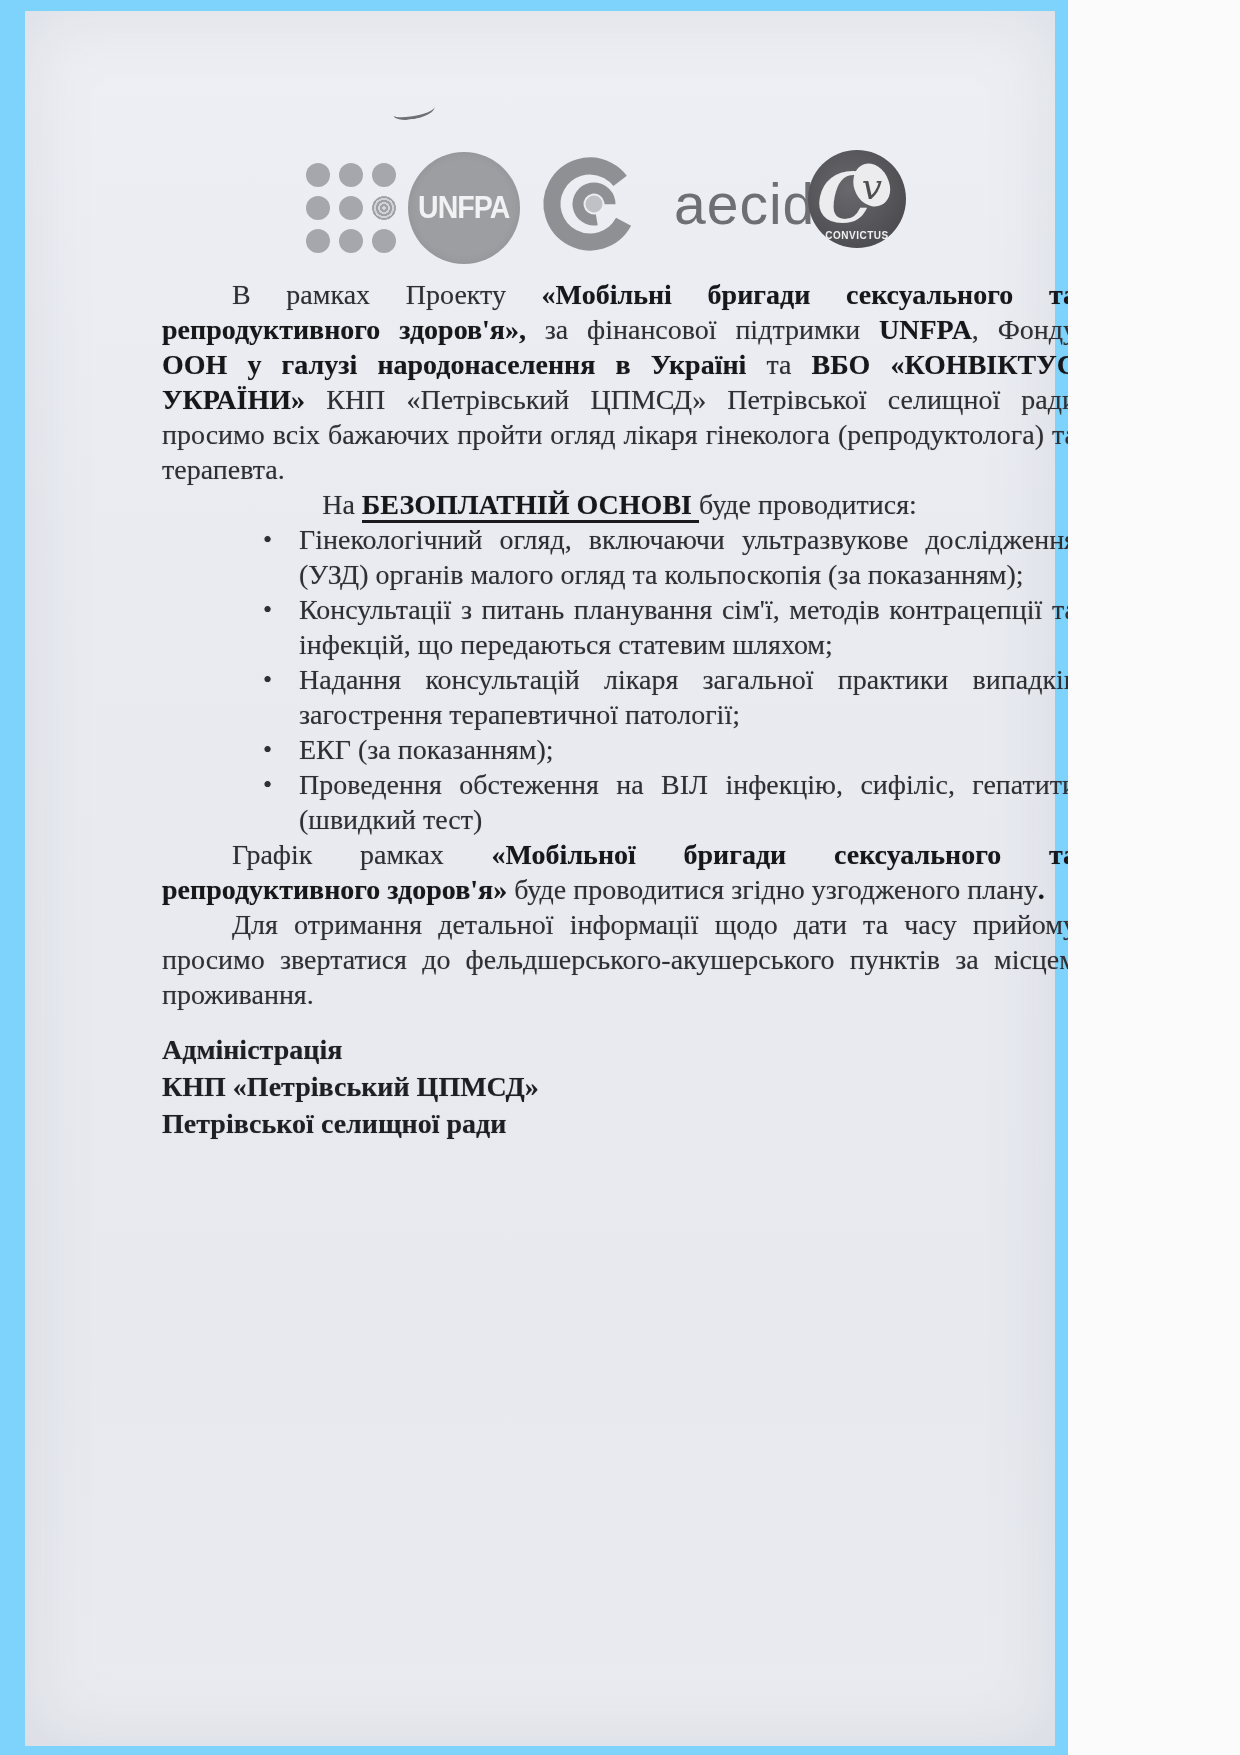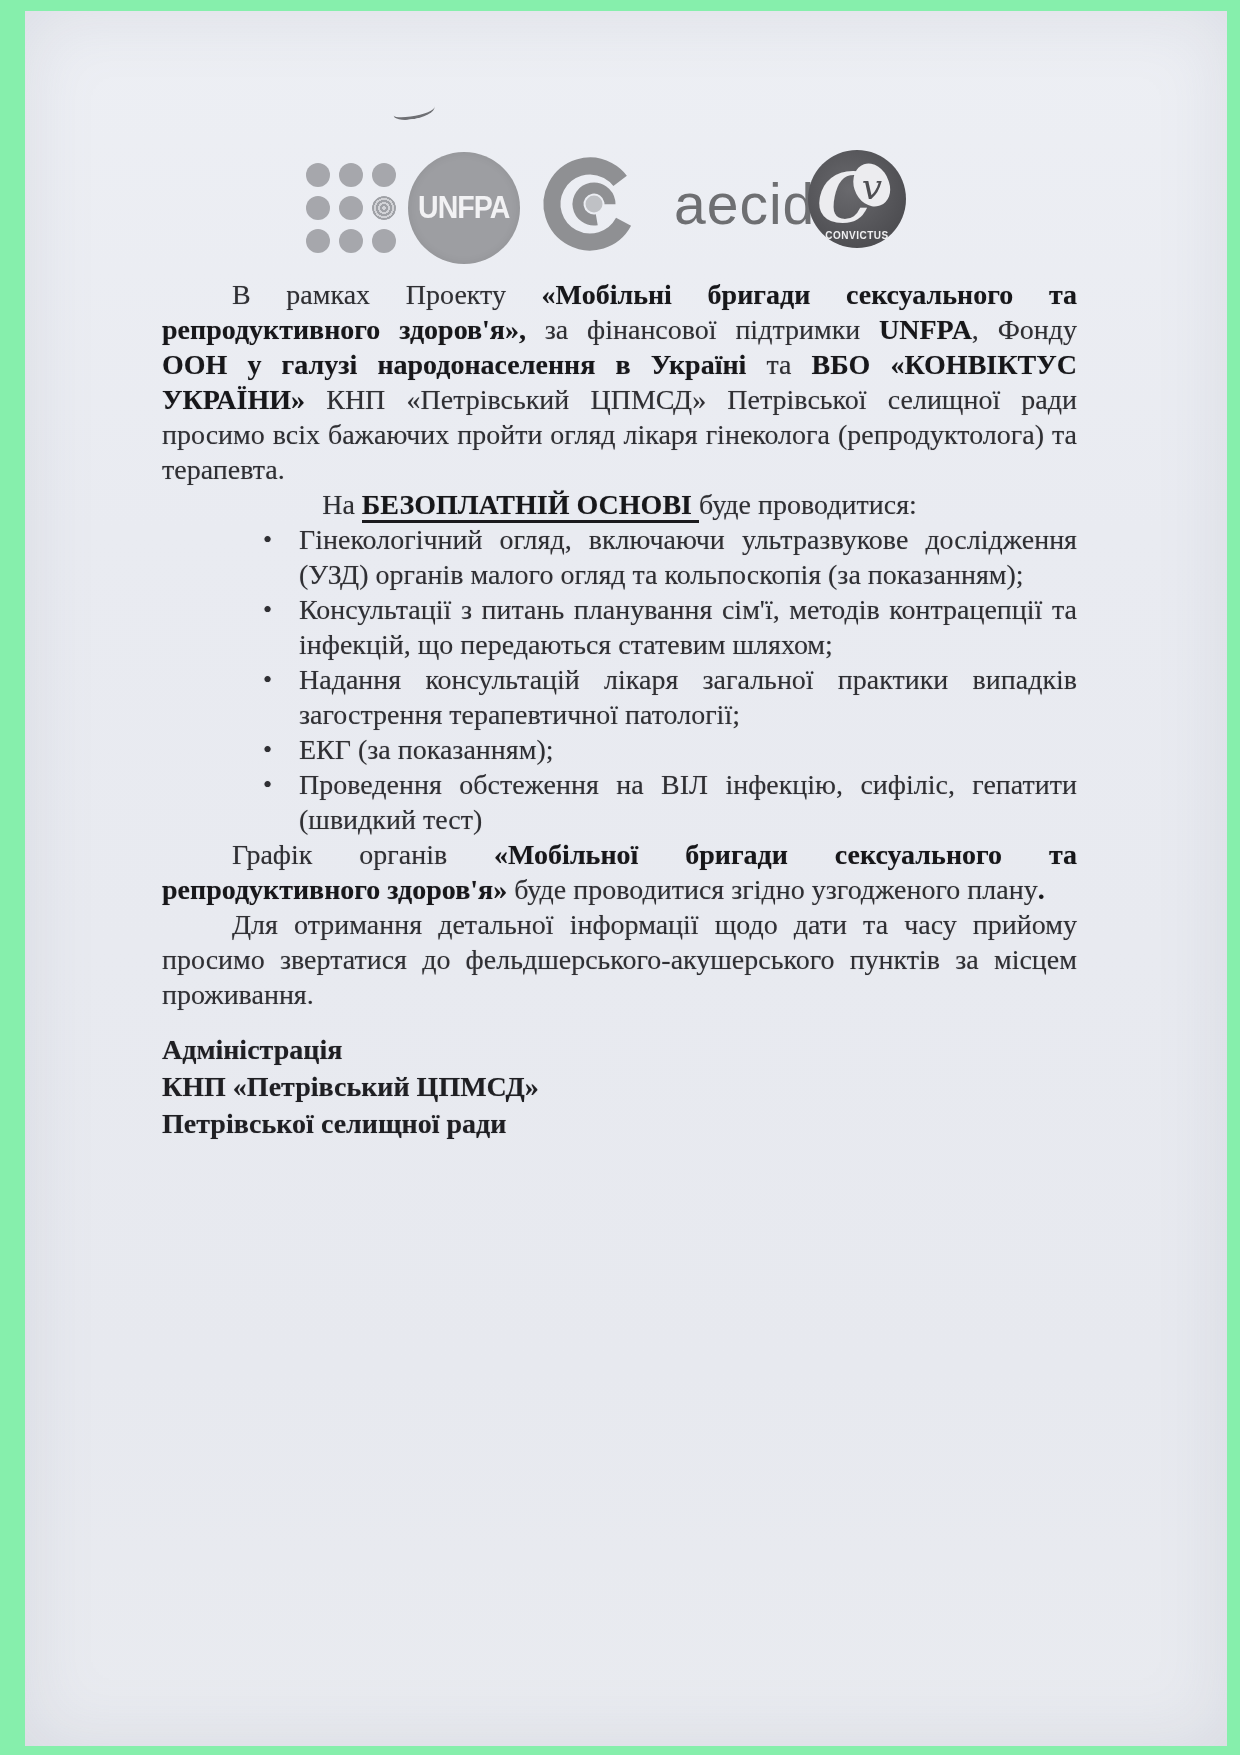--- a/index.html
+++ b/index.html
@@ -1,17 +1,17 @@
 <!DOCTYPE html>
 <html><head>
 <meta charset="utf-8">
 <style>
   html,body{margin:0;padding:0;}
   body{width:1240px;height:1755px;background:#fbfbfc;font-family:"Liberation Serif",serif;}
-  .page{position:relative;width:1240px;height:1755px;overflow:hidden;background:#86efac;}
+  .page{position:relative;width:1068px;height:1755px;overflow:hidden;background:#7dd3fc;}
   .paper{position:absolute;left:25px;top:11px;right:13px;bottom:9px;
          background:linear-gradient(180deg,#edeff4 0%,#e9ebf1 30%,#e7e9ef 78%,#e9ebf0 100%);
          box-shadow:inset 0 0 70px rgba(125,130,148,.16);}
   
   .squiggle{position:absolute;left:393px;top:103px;width:42px;height:13px;
             border-bottom:3px solid #46464a;border-radius:0 0 60% 40%;
             transform:rotate(-8deg);opacity:.75;}
   .blue-mark{position:absolute;left:452px;top:158px;width:3px;height:22px;
              background:#6b84c4;opacity:.4;border-radius:2px;transform:rotate(10deg);}
 
@@ -117,21 +117,21 @@
         <span class="btext"><span>Надання консультацій лікаря загальної практики випадків загострення терапевтичної патології;</span></span>
       </div>
       <div class="para bullet">
         <span class="marker">•</span>
         <span class="btext"><span> ЕКГ (за показанням);</span></span>
       </div>
       <div class="para bullet">
         <span class="marker">•</span>
         <span class="btext"><span>Проведення обстеження на ВІЛ інфекцію, сифіліс, гепатити (швидкий тест)</span></span>
       </div>
-      <p class="para body"><span>Графік органів </span><span class="run-b">«Мобільної бригади сексуального та репродуктивного здоров'я»</span><span> буде проводитися згідно узгодженого плану</span><span class="run-b">.</span></p>
+      <p class="para body"><span>Графік рамках </span><span class="run-b">«Мобільної бригади сексуального та репродуктивного здоров'я»</span><span> буде проводитися згідно узгодженого плану</span><span class="run-b">.</span></p>
       <p class="para body"><span>Для отримання детальної інформації щодо дати та часу прийому просимо звертатися до фельдшерського-акушерського пунктів за місцем проживання.</span></p>
     </div>
 
   <div class="signature">
       <p>Адміністрація</p>
       <p>КНП «Петрівський ЦПМСД»</p>
       <p>Петрівської селищної ради</p>
     </div>
 </div>
 

